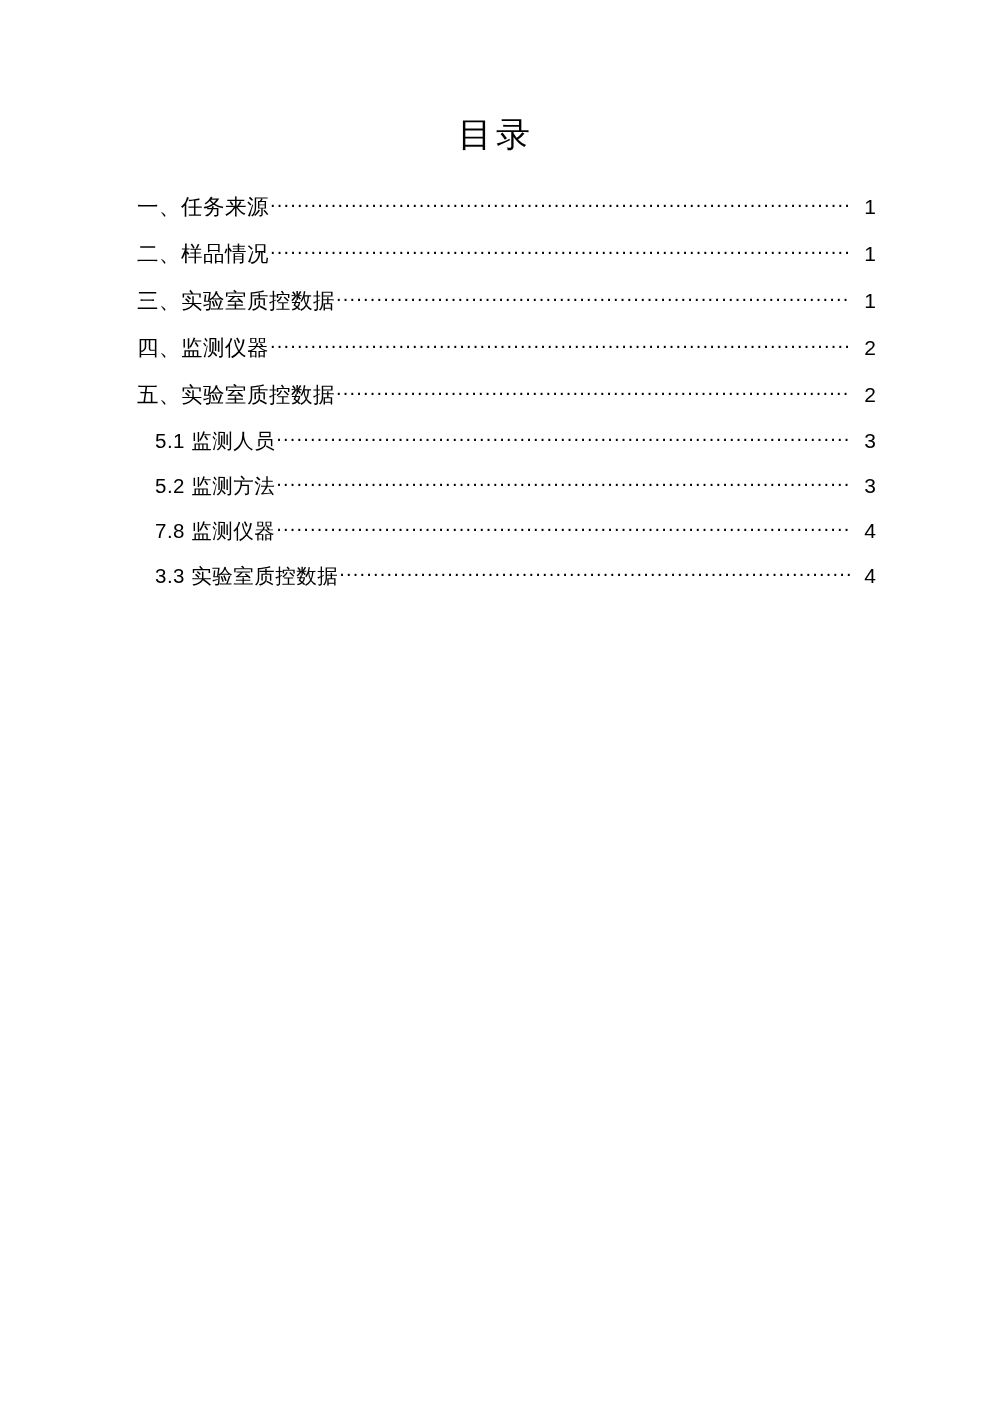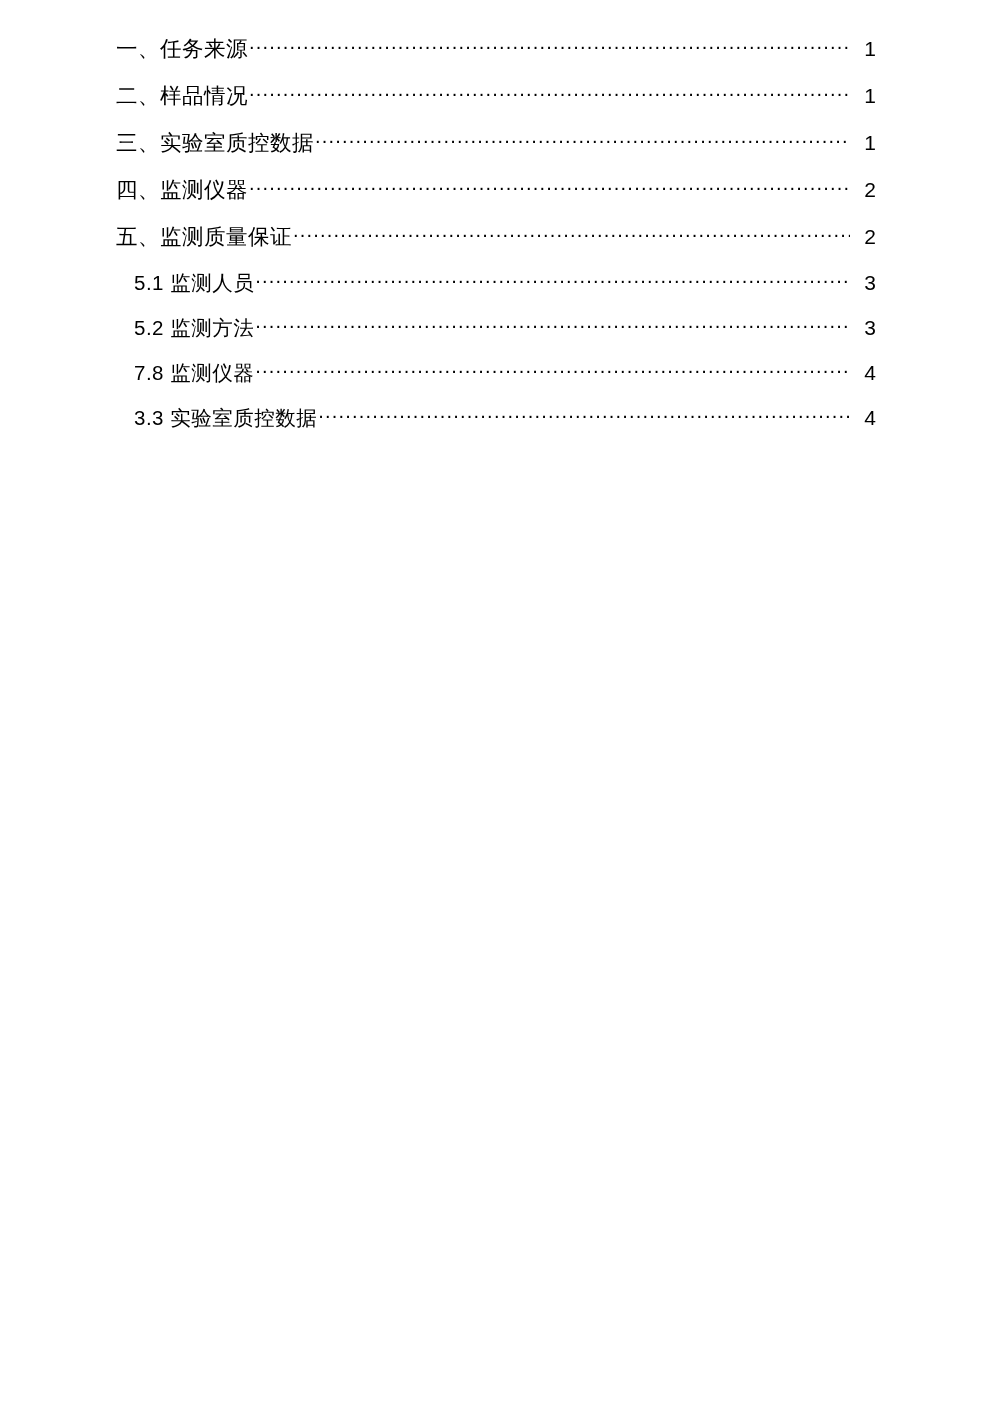--- a/index.html
+++ b/index.html
@@ -55,20 +55,21 @@
     padding-left: 0px;
     font-size: 21.5px;
   }
   .toc-entry.level-2 {
     padding-left: 18px;
     font-size: 20.5px;
   }
   .toc-label {
     flex: 0 0 auto;
     letter-spacing: 0.5px;
+    margin-left: 21px;
   }
   .toc-dots {
     flex: 1 1 auto;
     overflow: hidden;
     margin: 0 2px 0 1px;
     position: relative;
     height: 1em;
   }
   .toc-dots::after {
     content: "........................................................................................................................................................................................................";
@@ -87,20 +88,21 @@
     width: 24px;
     text-align: right;
     font-size: 21px;
     font-family: "Liberation Sans", sans-serif;
   }
 </style>
 </head>
 <body>
 
 <div class="page">
+  <h1 class="toc-title">目录</h1>
   <ul class="toc-list">
     <li class="toc-entry level-1">
       <span class="toc-label">一、任务来源</span>
       <span class="toc-dots"></span>
       <span class="toc-page">1</span>
     </li>
     <li class="toc-entry level-1">
       <span class="toc-label">二、样品情况</span>
       <span class="toc-dots"></span>
       <span class="toc-page">1</span>
@@ -109,21 +111,21 @@
       <span class="toc-label">三、实验室质控数据</span>
       <span class="toc-dots"></span>
       <span class="toc-page">1</span>
     </li>
     <li class="toc-entry level-1">
       <span class="toc-label">四、监测仪器</span>
       <span class="toc-dots"></span>
       <span class="toc-page">2</span>
     </li>
     <li class="toc-entry level-1">
-      <span class="toc-label">五、监测质量保证</span>
+      <span class="toc-label">五、实验室质控数据</span>
       <span class="toc-dots"></span>
       <span class="toc-page">2</span>
     </li>
     <li class="toc-entry level-2">
       <span class="toc-label">5.1 监测人员</span>
       <span class="toc-dots"></span>
       <span class="toc-page">3</span>
     </li>
     <li class="toc-entry level-2">
       <span class="toc-label">5.2 监测方法</span>

